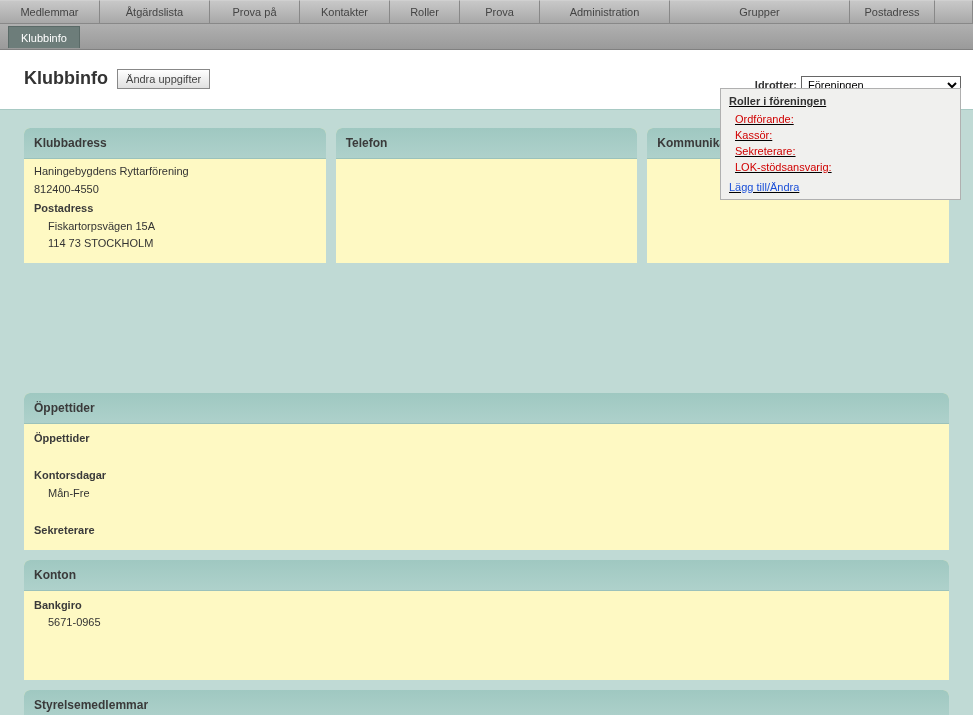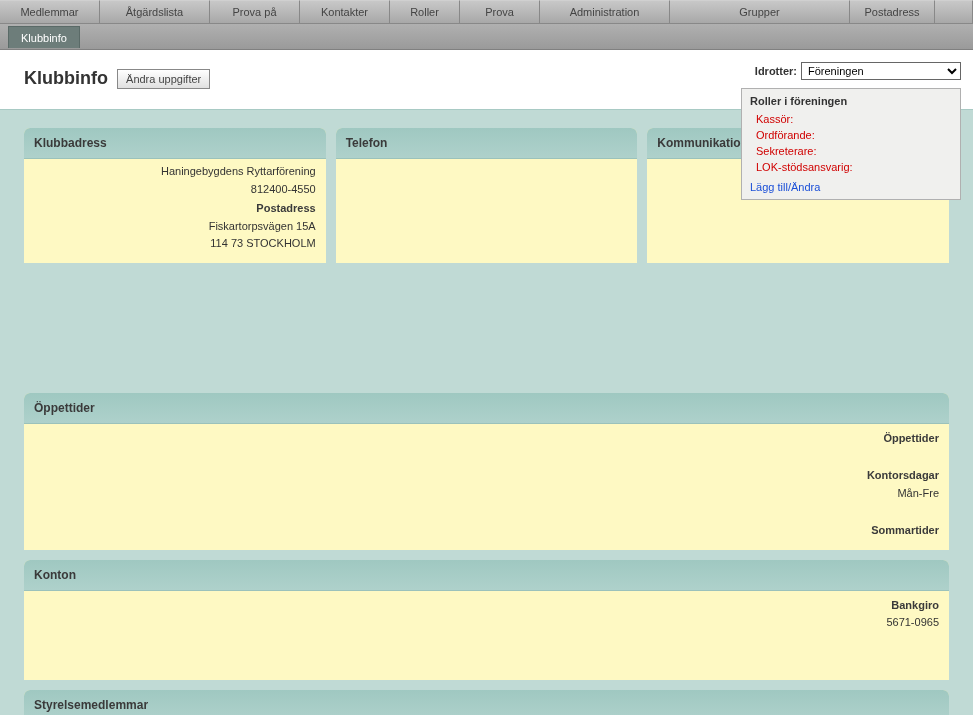--- a/index.html
+++ b/index.html
@@ -70,21 +70,21 @@
       margin-left: 6px;
       padding: 3px 8px;
       font-size: 11px;
       background: linear-gradient(#ffffff, #e0e0e0);
       border: 1px solid #888;
       color: #444;
       cursor: pointer;
     }
     .idrotter-row {
       position: absolute;
-      top: 12px;
+      top: 26px;
       right: 12px;
       display: flex;
       align-items: center;
       gap: 4px;
     }
     .idrotter-label {
       font-size: 11px;
       font-weight: bold;
       color: #333;
     }
@@ -92,25 +92,26 @@
       width: 160px;
       font-size: 11px;
       padding: 1px 2px;
       border: 1px solid #666;
       background: #fff;
     }
     .roles-panel {
       position: absolute;
       top: 88px;
       right: 12px;
-      width: 220px;
+      width: 241px;
       background: #f0f0ee;
       border: 1px solid #b0b0b0;
       padding: 6px 8px 6px 8px;
       z-index: 10;
+      text-decoration: underline;
     }
     .roles-title {
       font-size: 11px;
       font-weight: bold;
       color: #333;
       margin-bottom: 4px;
     }
     .roles-list {
       list-style: none;
     }
@@ -152,21 +153,20 @@
       font-size: 12px;
       font-weight: bold;
       color: #3a3a3a;
       border-bottom: 1px solid #9bc2bb;
     }
     .card-body {
       padding: 4px 10px 10px 10px;
       font-size: 11px;
       color: #333;
       line-height: 1.6;
-      text-align: right;
     }
     .card-sublabel {
       font-weight: bold;
       color: #3a3a3a;
       margin-top: 2px;
     }
     .card-value {
       padding-left: 14px;
       color: #333;
     }
@@ -201,22 +201,22 @@
     <span class="idrotter-label">Idrotter:</span>
     <select class="idrotter-select">
       <option>Föreningen</option>
     </select>
   </div>
 </div>
 
 <div class="roles-panel">
   <div class="roles-title">Roller i föreningen</div>
   <ul class="roles-list">
+    <li>Ordförande:</li>
     <li>Kassör:</li>
-    <li>Ordförande:</li>
     <li>Sekreterare:</li>
     <li>LOK-stödsansvarig:</li>
   </ul>
   <div class="roles-link">
     <a>Lägg till/Ändra</a>
   </div>
 </div>
 
 <div class="content">
 
@@ -243,21 +243,21 @@
 
   <div class="card-row">
     <div class="card">
       <div class="card-header">Öppettider</div>
       <div class="card-body">
         <div class="card-sublabel">Öppettider</div>
         <br>
         <div class="card-sublabel">Kontorsdagar</div>
         <div class="card-value">Mån-Fre</div>
         <br>
-        <div class="card-sublabel">Sommartider</div>
+        <div class="card-sublabel">Sekreterare</div>
       </div>
     </div>
     <div class="card">
       <div class="card-header">Konton</div>
       <div class="card-body">
         <div class="card-sublabel">Bankgiro</div>
         <div class="card-value">5671-0965</div>
       </div>
     </div>
     <div class="card">

